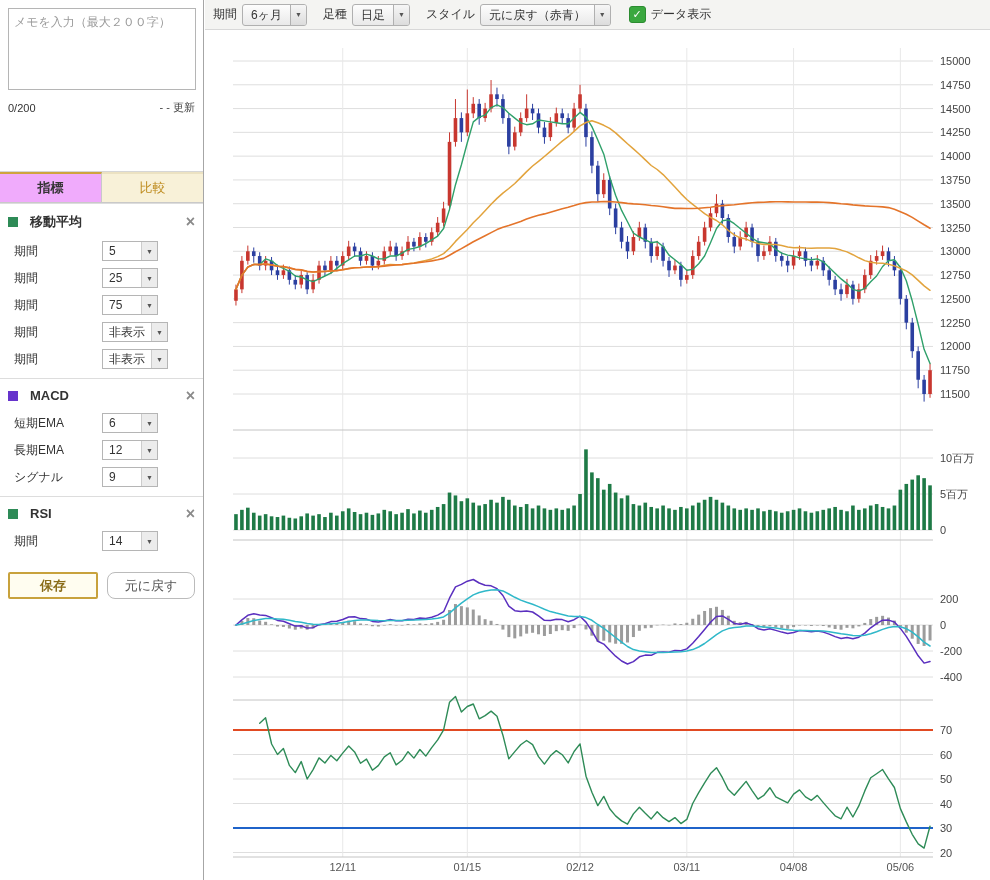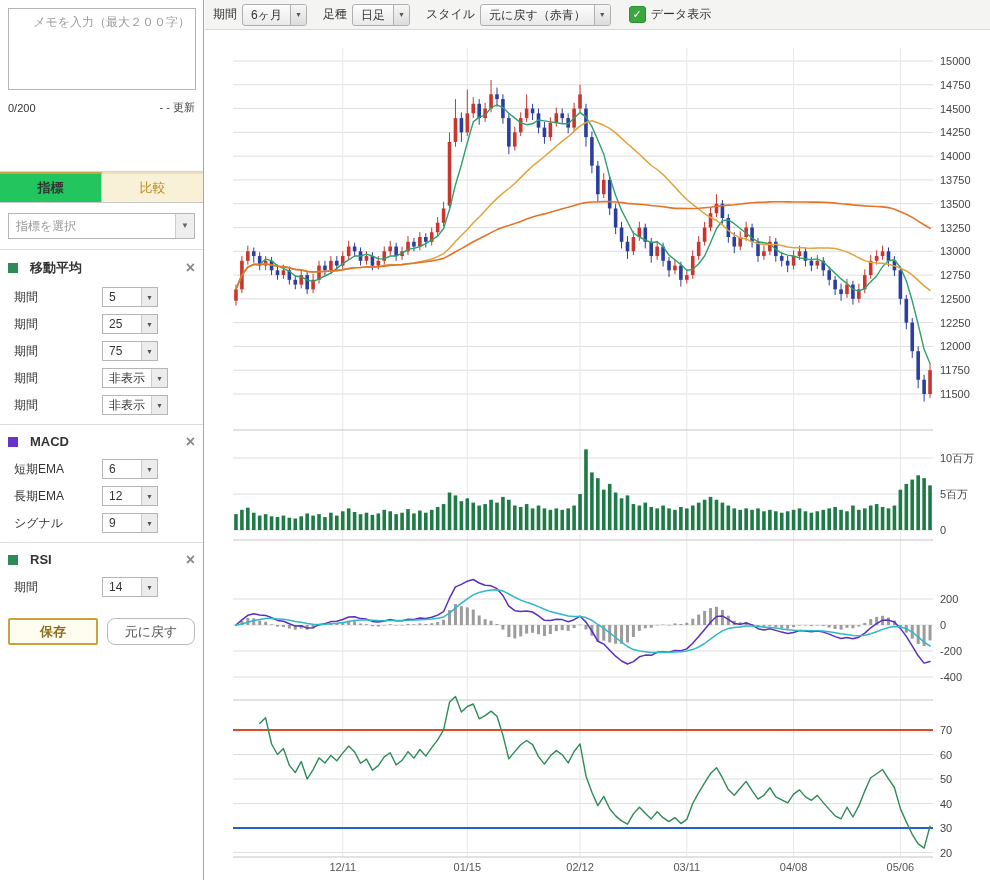--- a/index.html
+++ b/index.html
@@ -1,27 +1,27 @@
 <!DOCTYPE html>
 <html><head>
 <meta charset="utf-8">
 <style>
   html,body{margin:0;padding:0;background:#fff;font-family:"Liberation Sans",sans-serif;}
   .app{position:relative;width:990px;height:880px;overflow:hidden;background:#fff;}
 
   
   .sidebar{position:absolute;left:0;top:0;width:204px;height:880px;background:#fff;border-right:1px solid #a6a6a6;box-sizing:border-box;}
   .memo-block{padding:8px 8px 0 8px;}
-  textarea.memo{width:188px;height:82px;border:1px solid #b5b5b5;resize:none;font-size:12px;padding:5px;box-sizing:border-box;color:#0f766e;font-family:"Liberation Sans",sans-serif;text-align:right;}
+  textarea.memo{width:188px;height:82px;border:1px solid #b5b5b5;resize:none;font-size:12px;padding:5px;box-sizing:border-box;color:#0f766e;font-family:"Liberation Sans",sans-serif;}
   textarea.memo::placeholder{color:#9a9a9a;}
   .memo-meta{display:flex;justify-content:space-between;align-items:center;font-size:11px;color:#333;margin-top:6px;}
   .memo-update{color:#444;cursor:pointer;}
   .tabs{display:flex;margin-top:56px;border-top:1px solid #d6d6d6;border-bottom:1px solid #c9c9c9;}
   .tab{flex:1;text-align:center;font-size:13px;padding:5px 0;cursor:pointer;box-sizing:border-box;}
-  .tab.active{background:#22c55e;font-weight:bold;color:#333;border-top:2px solid #cfa43e;border-right:1px solid #c9c9c9;}
+  .tab.active{background:#f0abfc;font-weight:bold;color:#333;border-top:2px solid #cfa43e;border-right:1px solid #c9c9c9;}
   .tab.inactive{background:#f8f1d8;color:#bd8a1c;border-top:2px solid #ece2c2;}
   .ind-select{margin:10px 8px;height:24px;border:1px solid #b5b5b5;display:flex;align-items:center;justify-content:space-between;font-size:12px;color:#999;background:#fff;cursor:pointer;}
   .ind-select .ph{padding-left:7px;}
   .ind-select .caret{width:18px;height:100%;line-height:24px;text-align:center;color:#666;font-size:8px;background:#eee;border-left:1px solid #ccc;}
   .panel{border-top:1px solid #ddd;padding:7px 8px 9px 8px;}
   .panel-head{display:flex;align-items:center;gap:12px;font-size:13px;font-weight:bold;color:#333;padding:2px 0 3px 0;}
   .swatch{width:10px;height:10px;display:inline-block;}
   .close-x{margin-left:auto;color:#8a8a8a;font-size:16px;line-height:14px;cursor:pointer;}
   .row{display:flex;align-items:center;margin:7px 0 0 6px;font-size:12px;color:#333;}
   .row-label{width:88px;}
@@ -59,24 +59,20 @@
           <span>更新</span>
         </span>
       </div>
     </div>
 
     <div class="tabs">
       <div class="tab active">指標</div>
       <div class="tab inactive">比較</div>
     </div>
 
-    <div class="ind-select">
-      <span class="ph">指標を選択</span>
-      <span class="caret">▼</span>
-    </div>
 
     <section class="panel">
       <div class="panel-head">
         <span class="swatch" style="background: rgb(46, 139, 87);"></span>
         <span>移動平均</span>
         <span class="close-x">×</span>
       </div>
       <div class="row">
           <span class="row-label">期間</span>
         <span class="mini-select">

